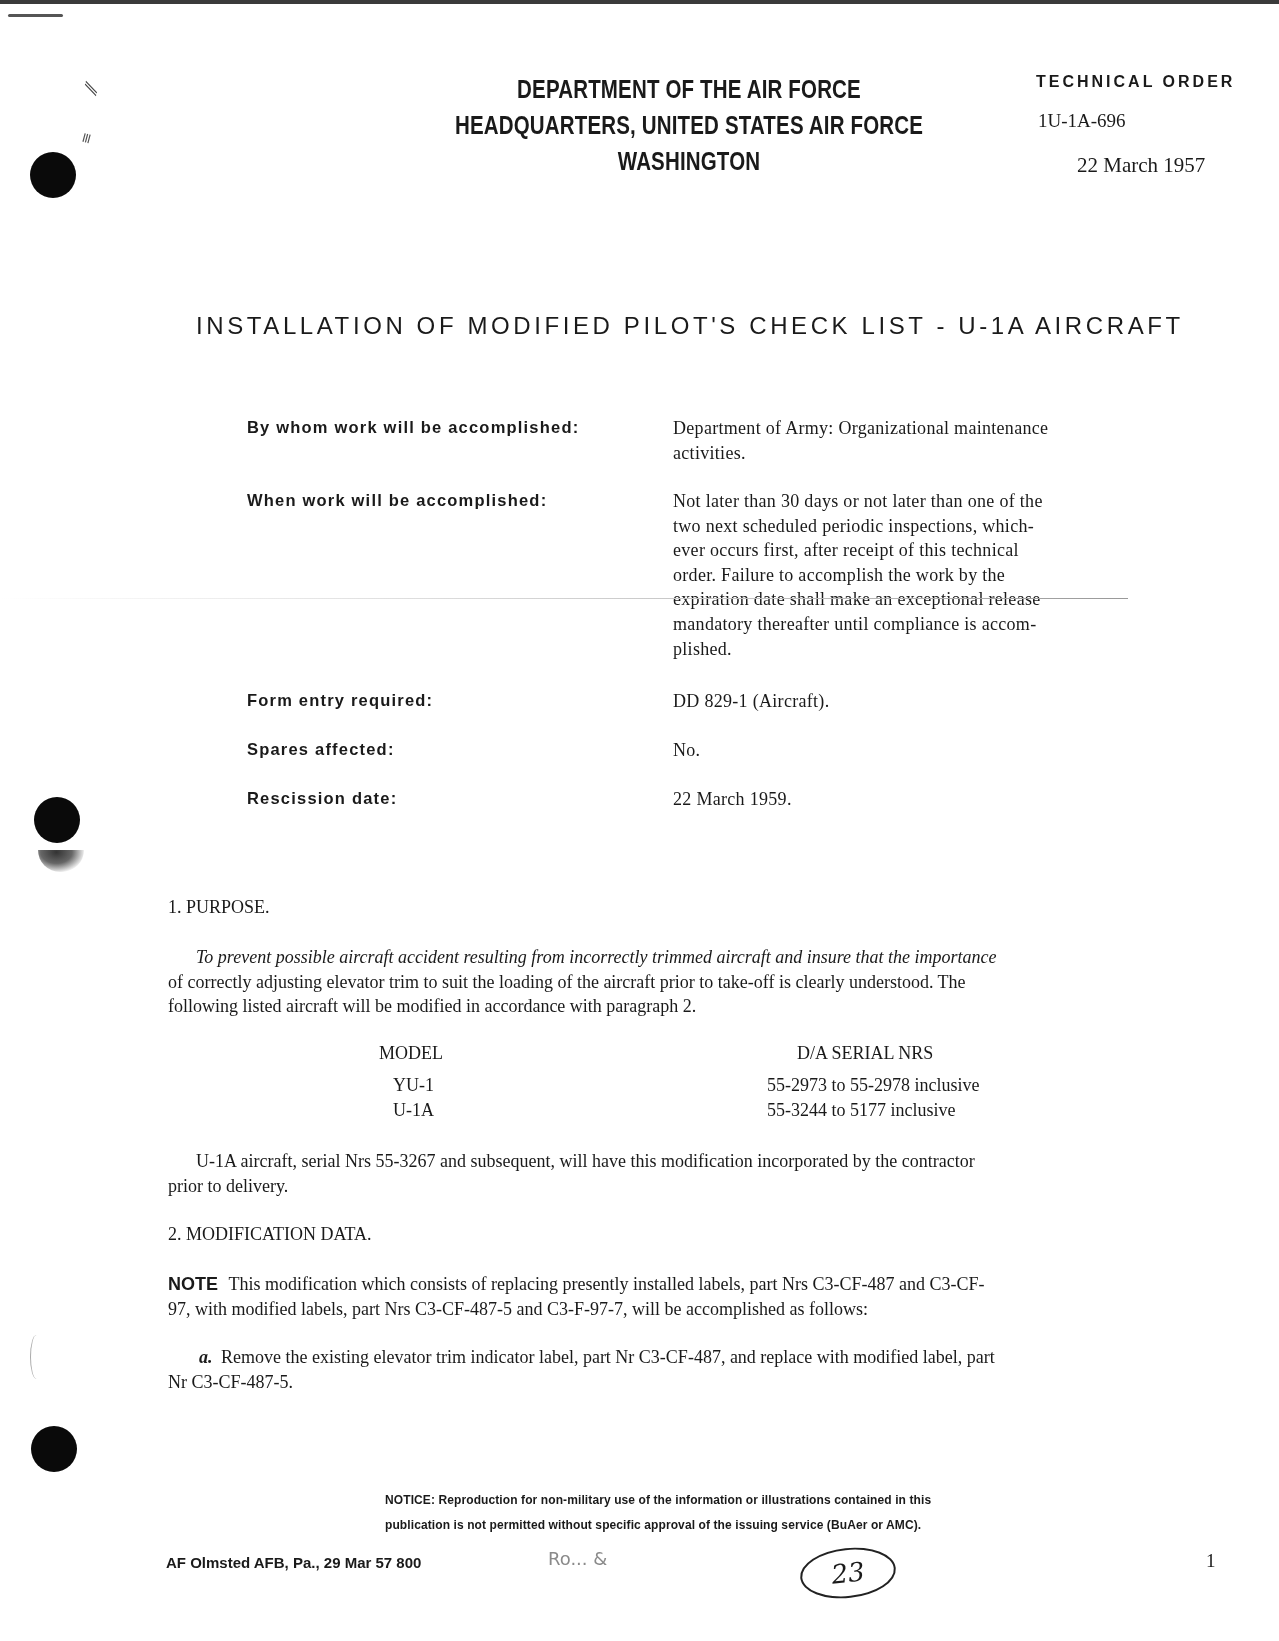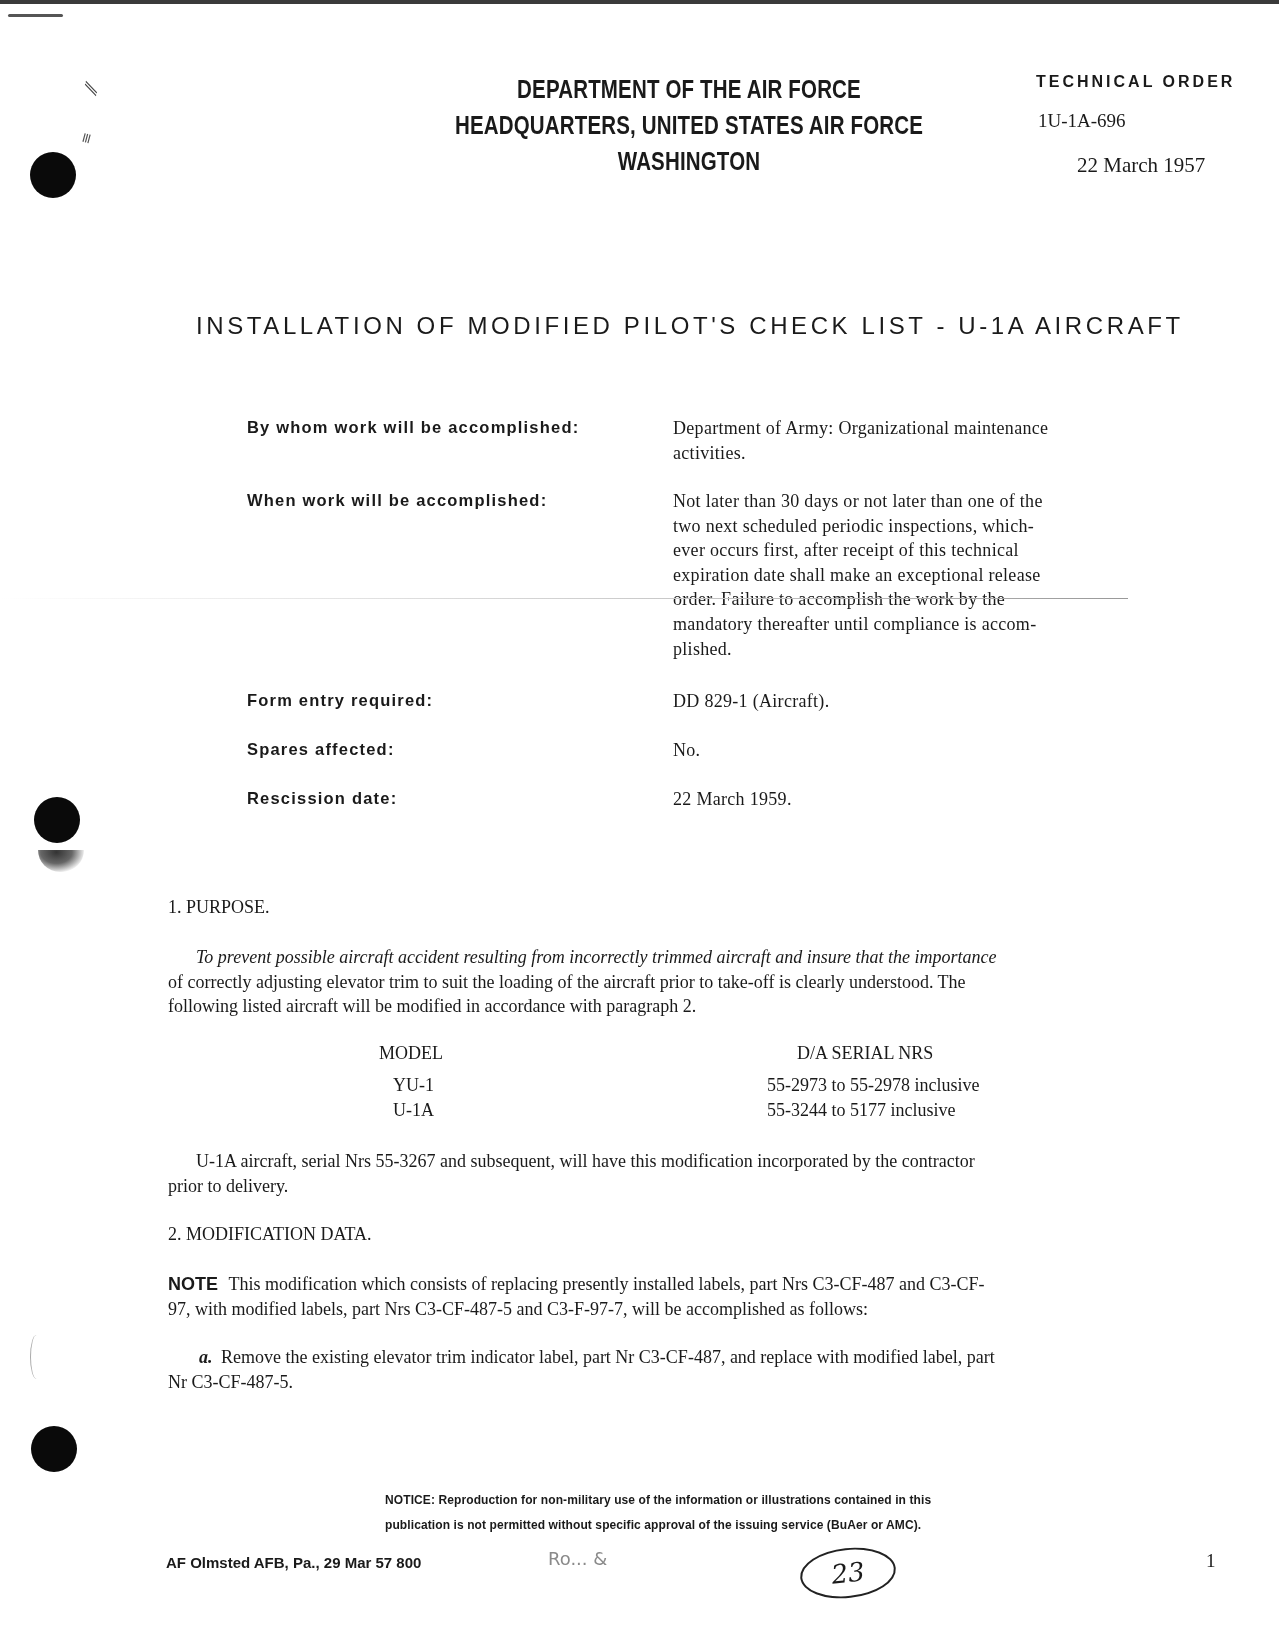--- a/index.html
+++ b/index.html
@@ -68,22 +68,22 @@
 <div class="abs val" style="top:416px;">
   <div>Department of Army: Organizational maintenance</div>
   <div>activities.</div>
 </div>
 
 <div class="abs lbl" style="top:491px;">When work will be accomplished:</div>
 <div class="abs val" style="top:489px;">
   <div>Not later than 30 days or not later than one of the</div>
   <div>two next scheduled periodic inspections, which-</div>
   <div>ever occurs first, after receipt of this technical</div>
+  <div>order.  Failure to accomplish the work by the</div>
   <div>expiration date shall make an exceptional release</div>
-  <div>order.  Failure to accomplish the work by the</div>
   <div>mandatory thereafter until compliance is accom-</div>
   <div>plished.</div>
 </div>
 <div class="abs rule"></div>
 
 <div class="abs lbl" style="top:691px;">Form entry required:</div>
 <div class="abs val" style="top:689px;">
   <div>DD 829-1  (Aircraft).</div>
 </div>
 

